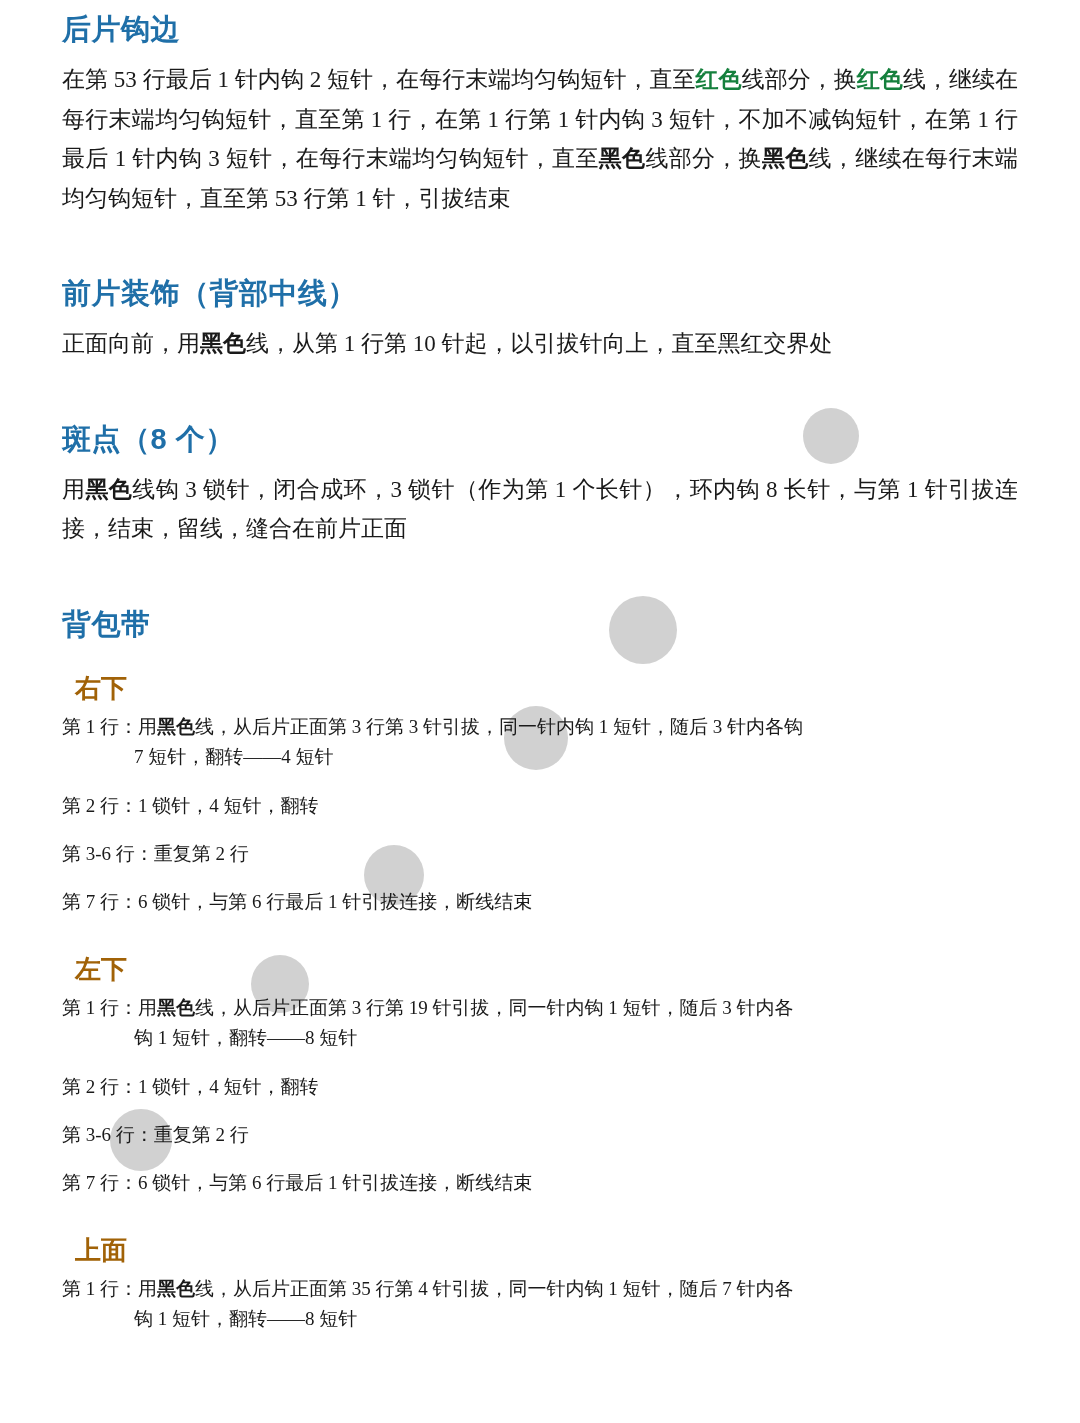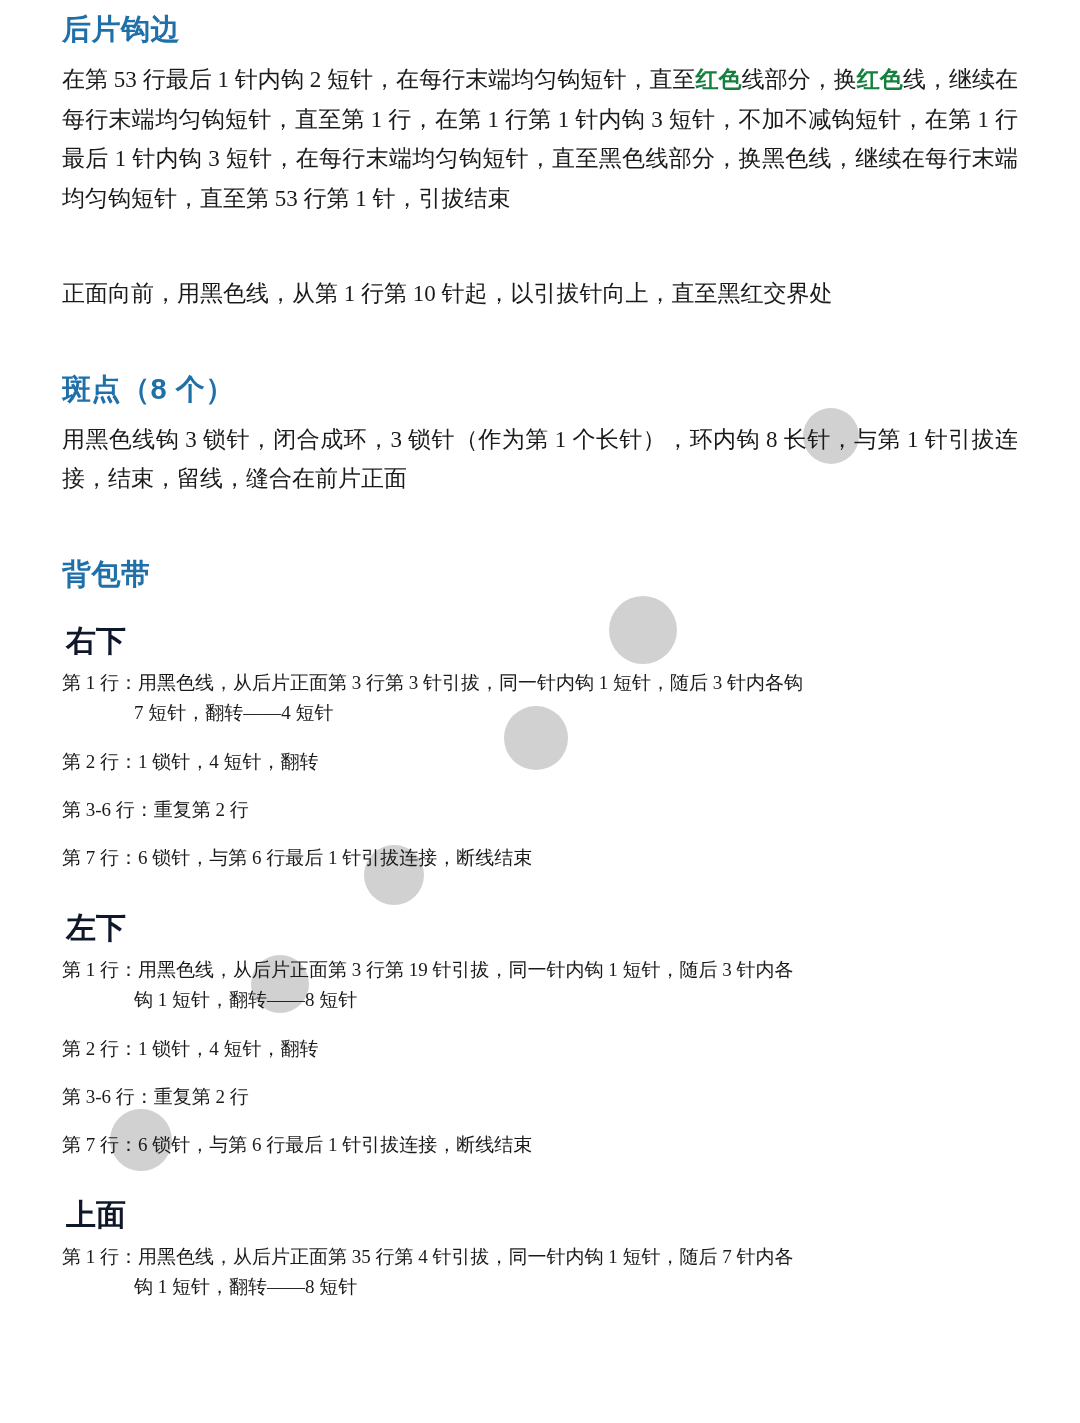--- a/index.html
+++ b/index.html
@@ -41,44 +41,44 @@
   h2.sec {
     font-family: "Liberation Sans", "DejaVu Sans", sans-serif;
     color: #1f6fa8;
     font-weight: bold;
     font-size: 29px;
     margin: 0 0 10px 0;
     letter-spacing: .5px;
   }
   h3.sub {
     font-family: "Liberation Sans", "DejaVu Sans", sans-serif;
-    color: #0f172a;
+    color: #a16207;
     font-weight: bold;
-    font-size: 30px;
-    margin: 0 0 6px 4px;
+    font-size: 26px;
+    margin: 0 0 6px 13px;
   }
   p.body {
     font-size: 23px;
     line-height: 1.72;
     margin: 0;
     text-align: justify;
     color: #1a1a1a;
   }
   p.row {
     font-size: 19px;
     line-height: 1.6;
     margin: 0 0 18px 0;
     padding-left: 0;
     text-indent: 0;
   }
   p.row .cont {
     display: block;
     padding-left: 72px;
   }
-  .blk { font-weight: normal; }
+  .blk { font-weight: bold; }
   .red { color: #15803d; font-weight: bold; }
   .sp-lg { height: 56px; }
   .sp-xs { height: 16px; }
 </style>
 </head>
 <body>
 
 <div class="page">
 
   <div class="dots">
@@ -90,20 +90,21 @@
       <div class="dot" style="left: 110px; top: 1109px; width: 62px; height: 62px; background: rgb(201, 201, 201);"></div>
     </div>
 
   <div class="content">
 
     <h2 class="sec">后片钩边</h2>
     <p class="body"><span>在第 53 行最后 1 针内钩 2 短针，在每行末端均匀钩短针，直至</span><span class="red">红色</span><span>线部分，换</span><span class="red">红色</span><span>线，继续在每行末端均匀钩短针，直至第 1 行，在第 1 行第 1 针内钩 3 短针，不加不减钩短针，在第 1 行最后 1 针内钩 3 短针，在每行末端均匀钩短针，直至</span><span class="blk">黑色</span><span>线部分，换</span><span class="blk">黑色</span><span>线，继续在每行末端均匀钩短针，直至第 53 行第 1 针，引拔结束</span></p>
 
     <div class="sp-lg"></div>
 
+    <h2 class="sec">前片装饰（背部中线）</h2>
     <p class="body"><span>正面向前，用</span><span class="blk">黑色</span><span>线，从第 1 行第 10 针起，以引拔针向上，直至黑红交界处</span></p>
 
     <div class="sp-lg"></div>
 
     <h2 class="sec">斑点（8 个）</h2>
     <p class="body"><span>用</span><span class="blk">黑色</span><span>线钩 3 锁针，闭合成环，3 锁针（作为第 1 个长针），环内钩 8 长针，与第 1 针引拔连接，结束，留线，缝合在前片正面</span></p>
 
     <div class="sp-lg"></div>
 
     <h2 class="sec">背包带</h2>

